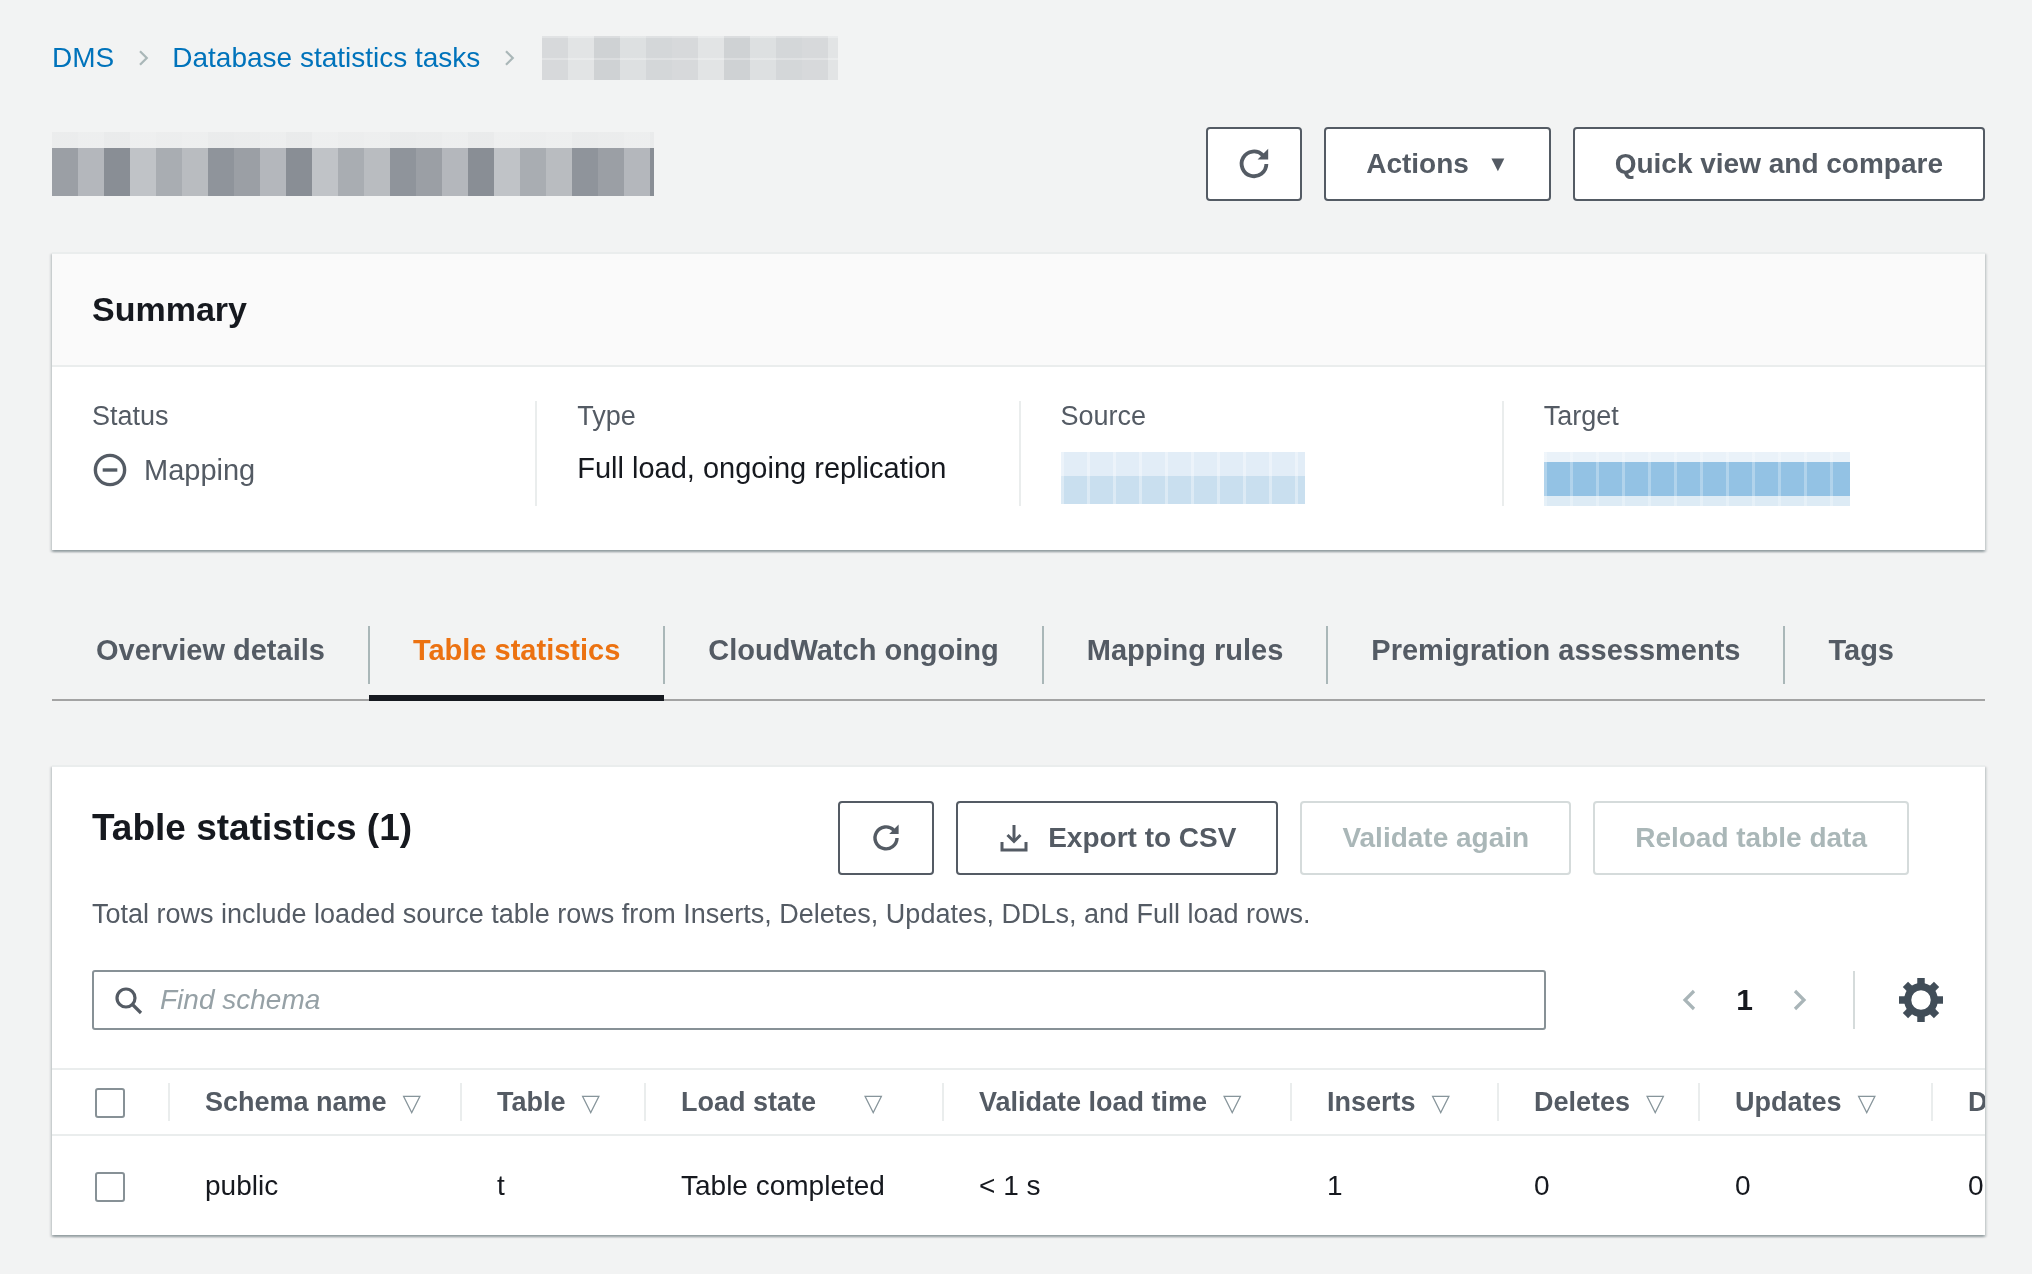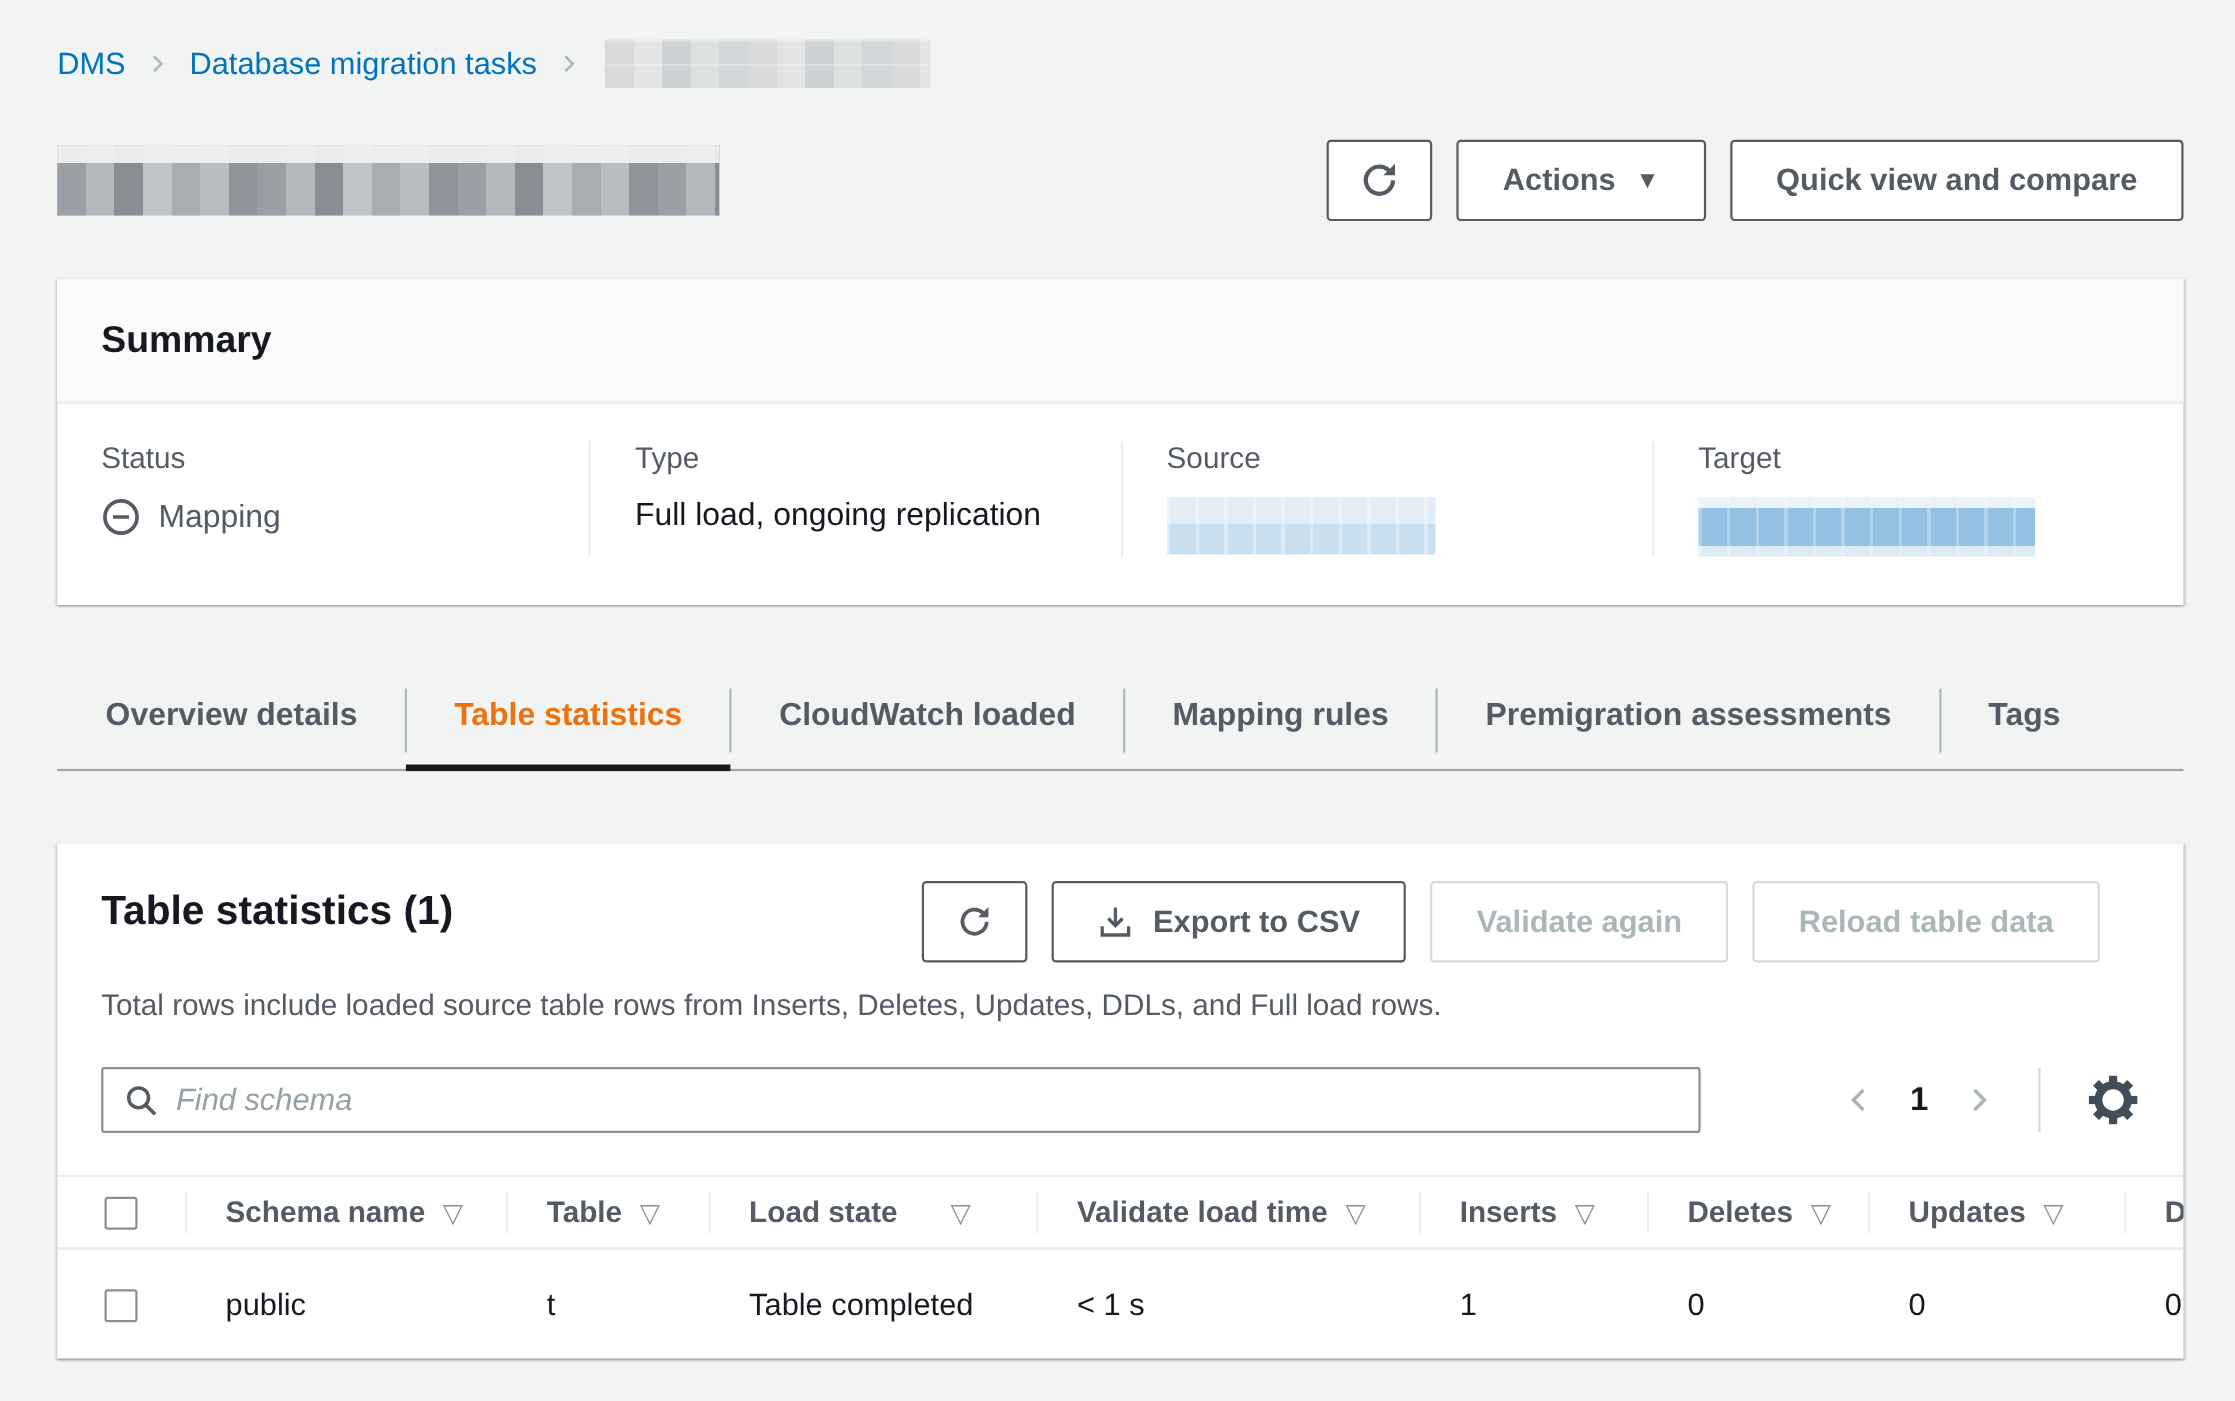--- a/index.html
+++ b/index.html
@@ -150,21 +150,21 @@
 
 <div class="page">
 
   <nav class="breadcrumb">
     <a class="crumb-link">DMS</a>
     <span class="crumb-sep">
       <svg viewBox="0 0 24 24" fill="none" stroke="currentColor" stroke-width="3">
           <path d="M8 3l9 9-9 9"></path>
         </svg>
     </span>
-    <a class="crumb-link">Database migration tasks</a>
+    <a class="crumb-link">Database statistics tasks</a>
     <span class="crumb-sep">
       <svg viewBox="0 0 24 24" fill="none" stroke="currentColor" stroke-width="3">
           <path d="M8 3l9 9-9 9"></path>
         </svg>
     </span>
     <span class="redact-crumb"></span>
   </nav>
 
   <div class="page-header">
     <div class="redact-title"></div>
@@ -211,21 +211,21 @@
       <div class="summary-col">
         <div class="field-label">Target</div>
         <div class="redact-target"></div>
       </div>
     </div>
   </section>
 
   <div class="tabs">
     <button class="tab">Overview details</button>
     <button class="tab active">Table statistics</button>
-    <button class="tab">CloudWatch loaded</button>
+    <button class="tab">CloudWatch ongoing</button>
     <button class="tab">Mapping rules</button>
     <button class="tab">Premigration assessments</button>
     <button class="tab">Tags</button>
   </div>
 
   <section class="card table-card">
     <div class="tc-head">
       <div class="tc-title-row">
         <h2 class="tc-title">Table statistics (1)</h2>
         <div class="tc-actions">

